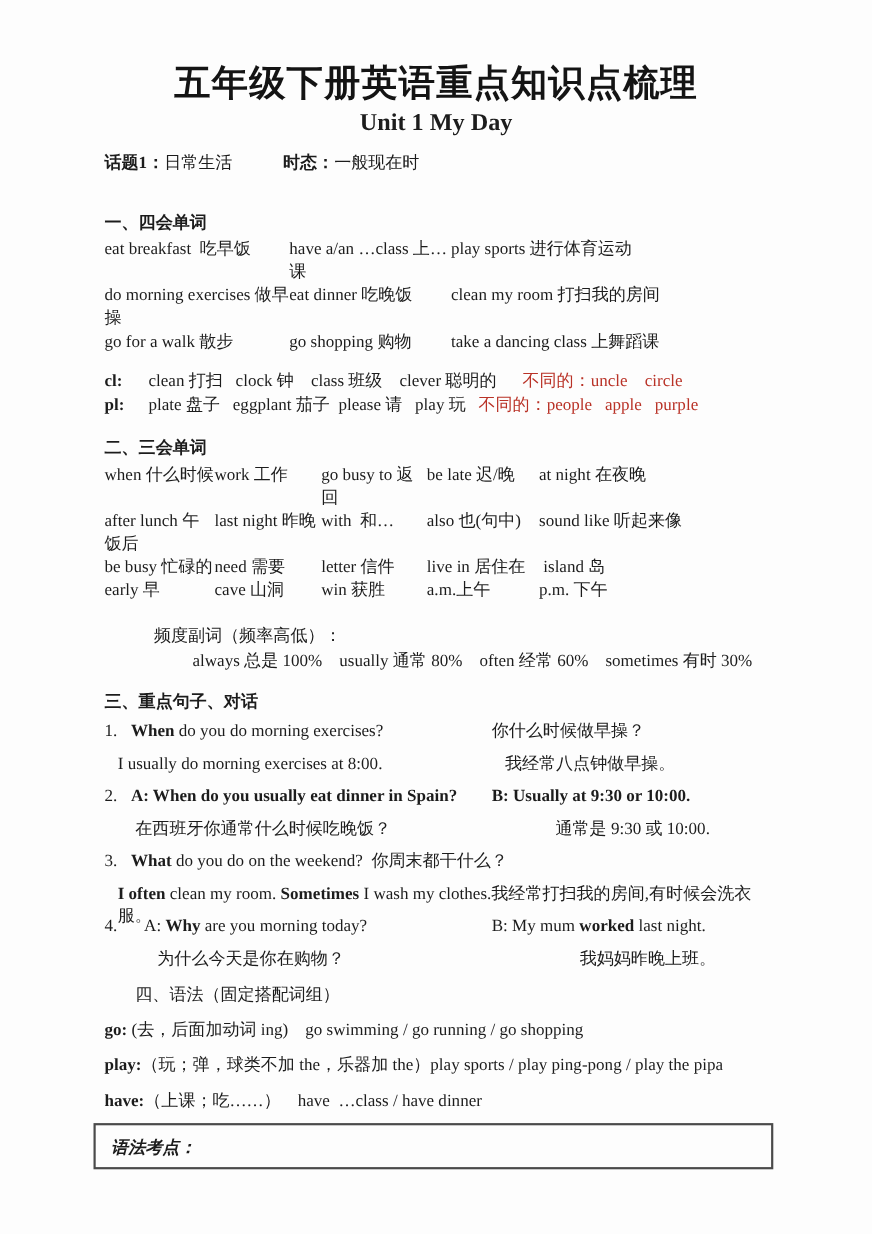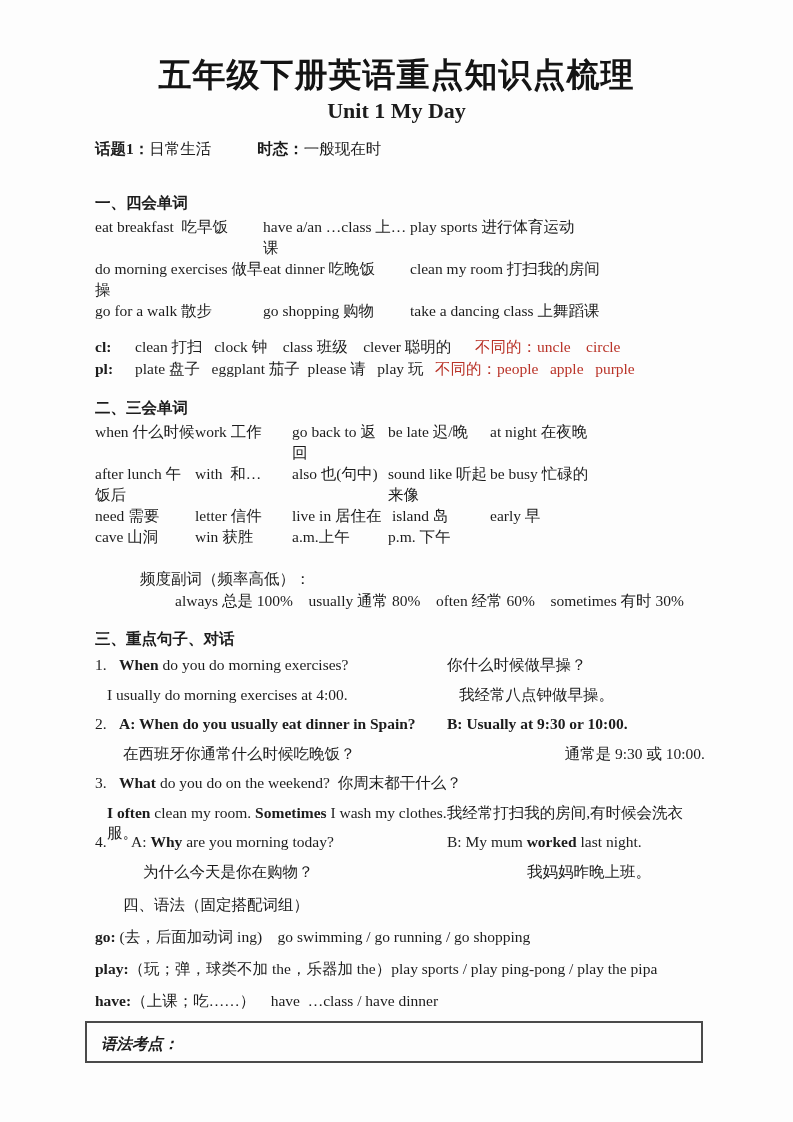--- a/index.html
+++ b/index.html
@@ -32,21 +32,21 @@
   .freq{margin-top:22px;margin-left:45px;}
   .freq-items{text-indent:35px;line-height:24px;}
   .sent{margin-top:6px;}
   .sent-line{display:flex;height:29.5px;align-items:flex-start;}
   .sl{width:352px;display:flex;}
   .sr{flex:1;}
   .num{width:24px;flex:none;}
   .ind12{padding-left:12px;}
   .ind28{padding-left:28px;}
   .ind45{padding-left:48px;}
-  .rind30{padding-left:30px;text-align:right;}
+  .rind30{padding-left:30px;}
   .rind25{padding-left:32px;}
   .gram-heading{font-weight:normal;margin-top:4px;margin-left:28px;}
   .gram-line{margin-top:12px;line-height:20px;}
   .gram-label{font-weight:bold;}
   .gbox{
     margin-left:-10px;margin-top:10px;width:618px;box-sizing:border-box;
     border:2px solid #4a4a4a;padding:10px 10px 6px 14px;
   }
   .gbox-title{font-weight:bold;font-style:italic;line-height:22px;}
 </style>
@@ -89,24 +89,25 @@
         <span class="pw2" data-bind="words4.phonics.1.words">plate 盘子   eggplant 茄子  please 请   play 玩</span>
         <span class="red" data-bind="words4.phonics.1.diff_label">不同的：</span>
         <span class="red" data-bind="words4.phonics.1.diff_words">people   apple   purple</span>
       </div>
     </div>
 
     <div class="sec-heading" style="margin-top:18px" data-bind="words3.heading">二、三会单词</div>
     <div class="w3-grid">
       <span data-bind="words3.rows.0.0">when 什么时候</span>
       <span data-bind="words3.rows.0.1">work 工作</span>
-      <span data-bind="words3.rows.0.2">go back to 返回</span>
+      <span data-bind="words3.rows.0.2">go busy to 返回</span>
       <span data-bind="words3.rows.0.3">be late 迟/晚</span>
       <span data-bind="words3.rows.0.4">at night 在夜晚</span>
       <span data-bind="words3.rows.1.0">after lunch 午饭后</span>
+      <span data-bind="words3.rows.1.1">last night 昨晚</span>
       <span data-bind="words3.rows.1.2">with  和…</span>
       <span data-bind="words3.rows.1.3">also 也(句中)</span>
       <span data-bind="words3.rows.2.0">sound like 听起来像</span>
       <span data-bind="words3.rows.1.4">be busy 忙碌的</span>
       <span data-bind="words3.rows.2.1">need 需要</span>
       <span data-bind="words3.rows.2.2">letter 信件</span>
       <span data-bind="words3.rows.2.3">live in 居住在</span>
       <span data-bind="words3.rows.2.4"> island 岛</span>
       <span data-bind="words3.rows.3.0">early 早</span>
       <span data-bind="words3.rows.3.1">cave 山洞</span>
@@ -124,21 +125,21 @@
     <div class="sent">
 
       <div class="sent-line">
         <span class="sl">
           <span class="num" data-bind="sentences.s1.num">1.</span>
           <span><span class="b" data-bind="sentences.s1.q_bold">When</span><span data-bind="sentences.s1.q_rest"> do you do morning exercises?</span></span>
         </span>
         <span class="sr" data-bind="sentences.s1.q_zh">你什么时候做早操？</span>
       </div>
       <div class="sent-line">
-        <span class="sl ind12" data-bind="sentences.s1.a_en">I usually do morning exercises at 4:00.</span>
+        <span class="sl ind12" data-bind="sentences.s1.a_en">I usually do morning exercises at 8:00.</span>
         <span class="sr" data-bind="sentences.s1.a_zh">我经常八点钟做早操。</span>
       </div>
 
       <div class="sent-line">
         <span class="sl">
           <span class="num" data-bind="sentences.s2.num">2.</span>
           <span class="b" data-bind="sentences.s2.q">A: When do you usually eat dinner in Spain?</span>
         </span>
         <span class="sr b" data-bind="sentences.s2.b">B: Usually at 9:30 or 10:00.</span>
       </div>

